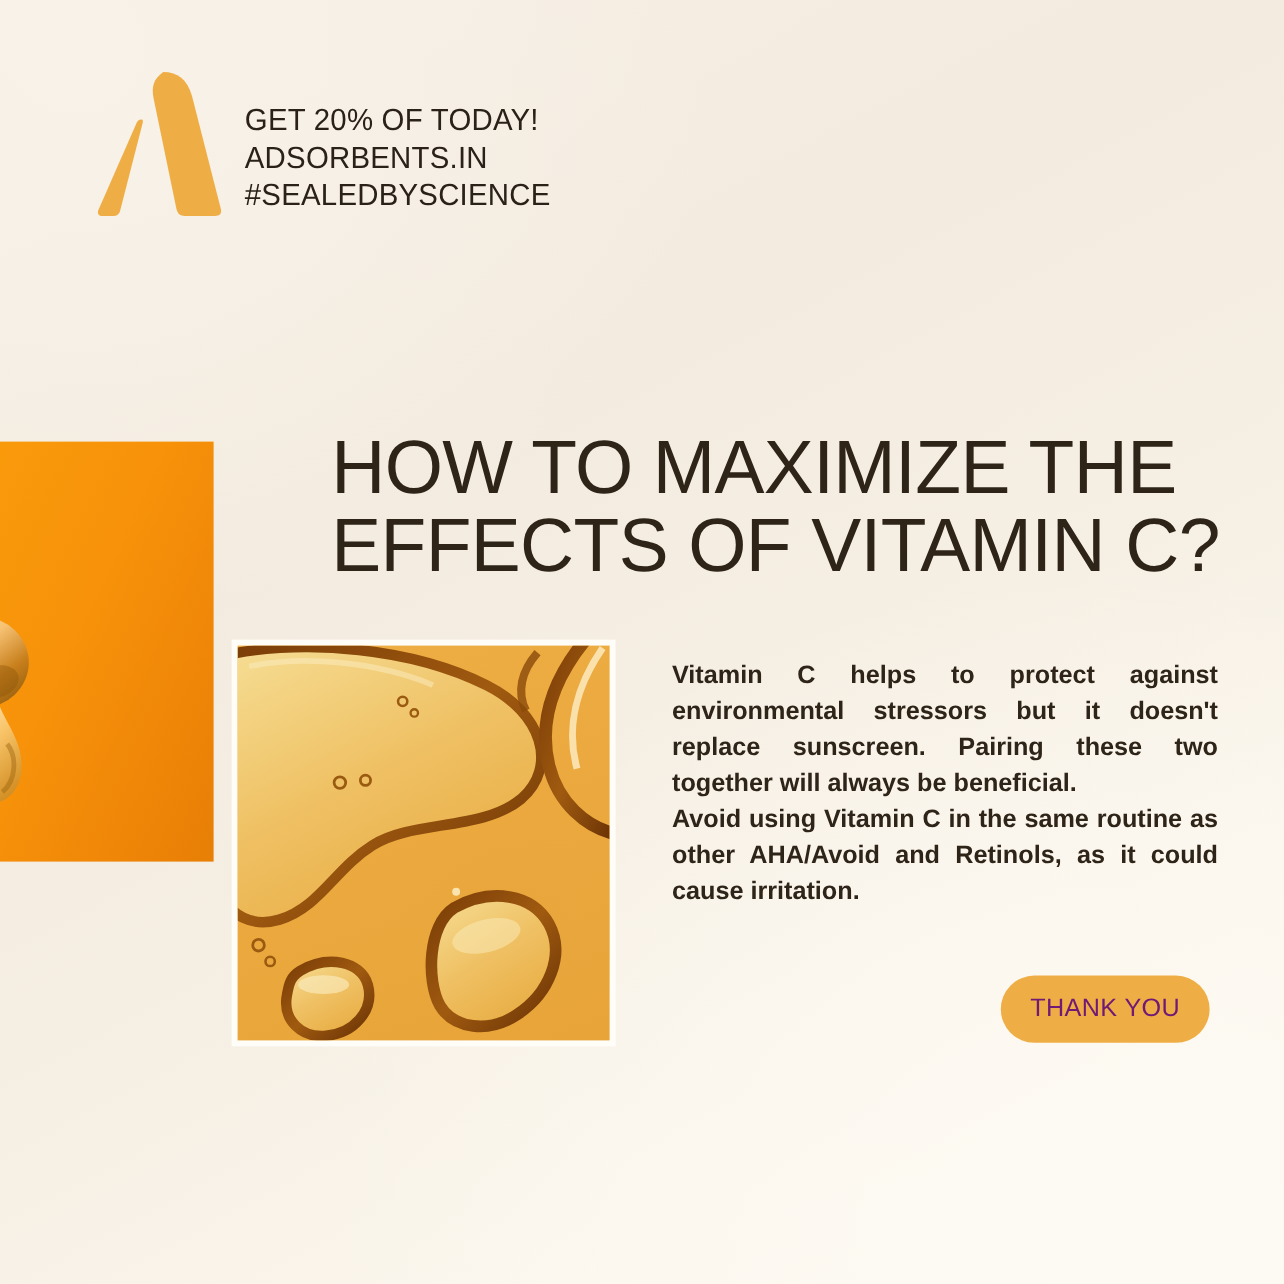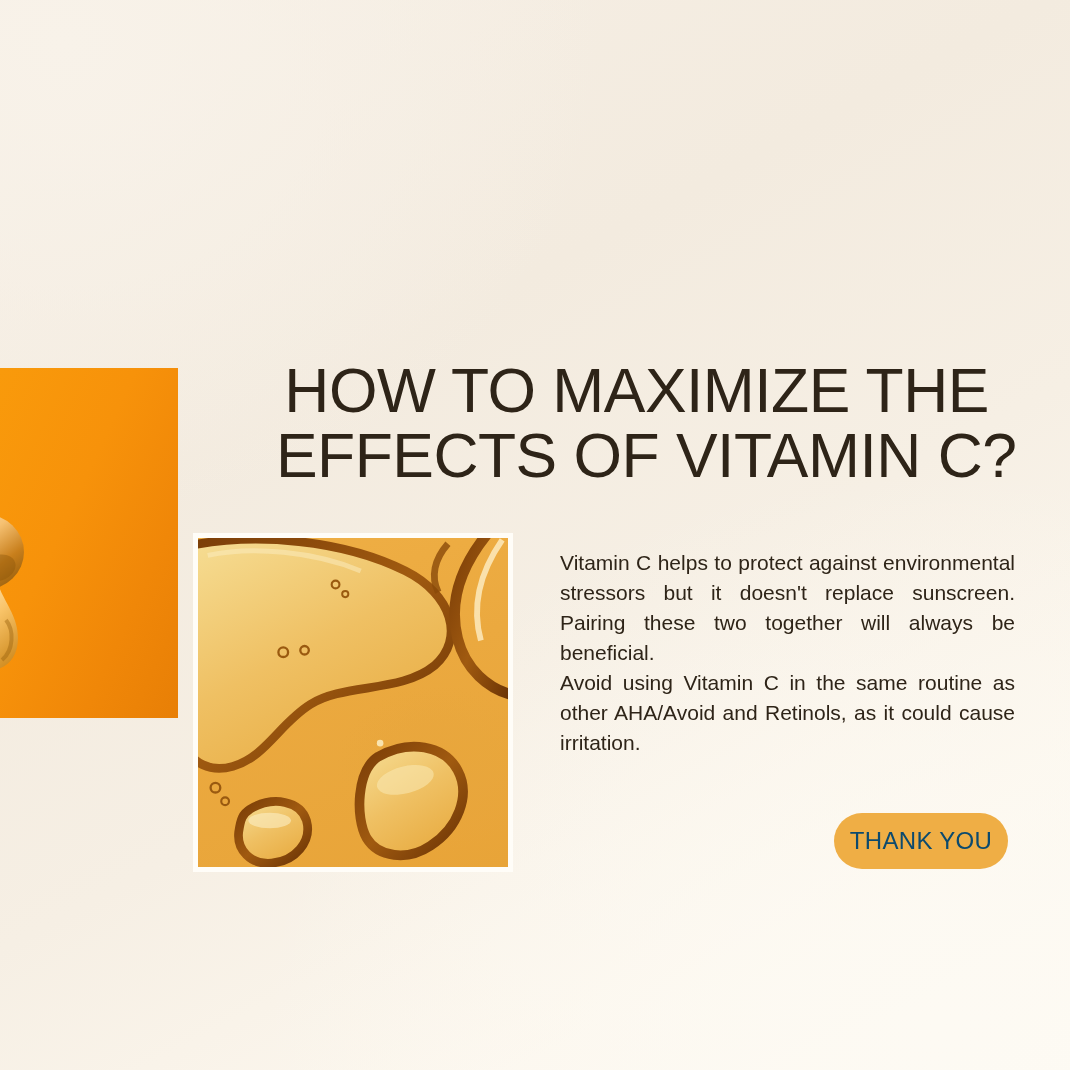--- a/index.html
+++ b/index.html
@@ -51,21 +51,20 @@
     transform: scaleX(0.96);
     transform-origin: left center;
   }
 
   
   #title {
     position: absolute;
     left: 276px;
     top: 358px;
     width: 720px;
-    text-align: right;
   }
   .title-line {
     color: #2E2418;
     font-size: 63px;
     line-height: 65px;
     font-weight: 400;
     letter-spacing: -0.5px;
     white-space: nowrap;
     transform: scaleX(0.99);
     transform-origin: left top;
@@ -119,21 +118,21 @@
 
   
   #body-copy {
     position: absolute;
     left: 560px;
     top: 548px;
     width: 455px;
     color: #2E2418;
     font-size: 21px;
     line-height: 30px;
-    font-weight: 400;
+    font-weight: 700;
   }
   #para-1 {
     text-align: justify;
     text-align-last: left;
     margin: 0;
   }
   #para-2 {
     text-align: justify;
     text-align-last: left;
     margin: 0;
@@ -142,36 +141,50 @@
   
   #thank-you-button {
     position: absolute;
     left: 834px;
     top: 813px;
     width: 174px;
     height: 56px;
     border-radius: 28px;
     background: #EFAE45;
     border: none;
-    color: #0c4a6e;
-    font-size: 24px;
+    color: #701a75;
+    font-size: 21px;
     letter-spacing: 0.3px;
     font-family: "Liberation Sans", sans-serif;
     cursor: pointer;
     display: flex;
     align-items: center;
     justify-content: center;
     padding: 0;
   }
 </style>
 </head>
 <body>
 
 <div id="poster">
 
+  <div id="header">
+
+    <svg id="logo-mark" viewBox="0 0 112 126">
+      <path d="M58 4 C 70 4, 78 10, 82 24 L 106 118 C 107 122, 105 124, 101 124 L 76 124 C 72 124, 70 122, 69 118 L 50 26 C 48 16, 50 10, 58 4 Z" fill="#EFAE45"></path>
+      <path d="M41 44 L 41 46 L 22 120 C 21 123, 19 124, 16 124 L 7 124 C 4 124, 3 122, 4 119 L 36 46 C 37 44, 39 43, 41 44 Z" fill="#EFAE45"></path>
+    </svg>
+
+    <div id="header-text">
+      <div class="header-line">GET 20% OF TODAY!</div>
+      <div class="header-line">ADSORBENTS.IN</div>
+      <div class="header-line">#SEALEDBYSCIENCE</div>
+    </div>
+
+  </div>
 
   <div id="title">
     <div class="title-line">HOW TO MAXIMIZE THE</div>
     <div class="title-line">EFFECTS OF VITAMIN C?</div>
   </div>
 
   <div id="dropper-block">
     <svg id="dropper-svg" viewBox="0 0 180 300">
       <defs>
         <linearGradient id="glassGrad" x1="0" y1="0" x2="1" y2="1">

